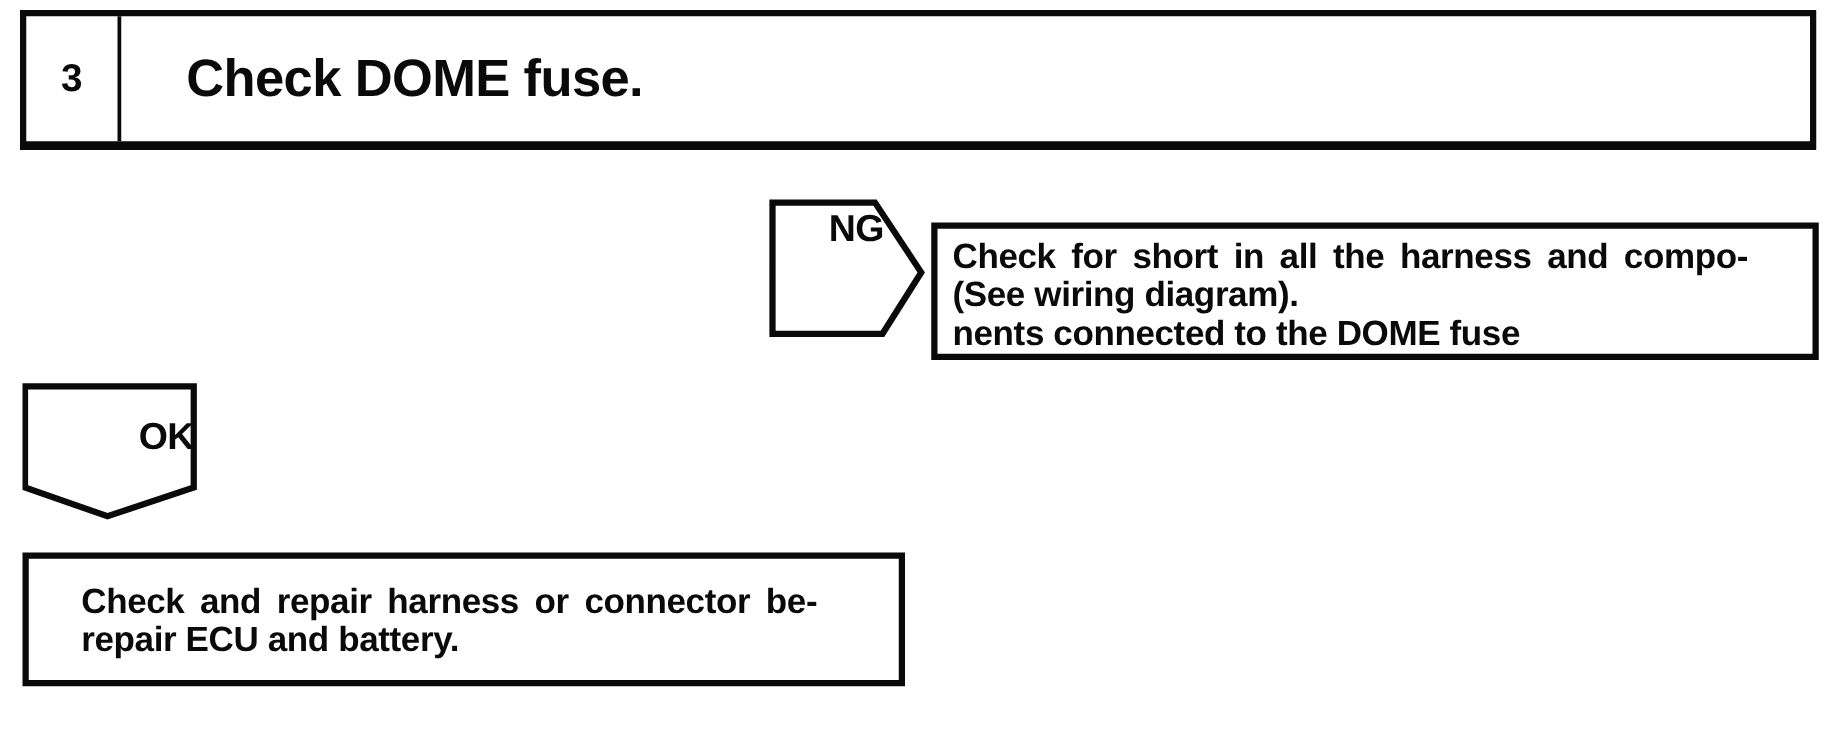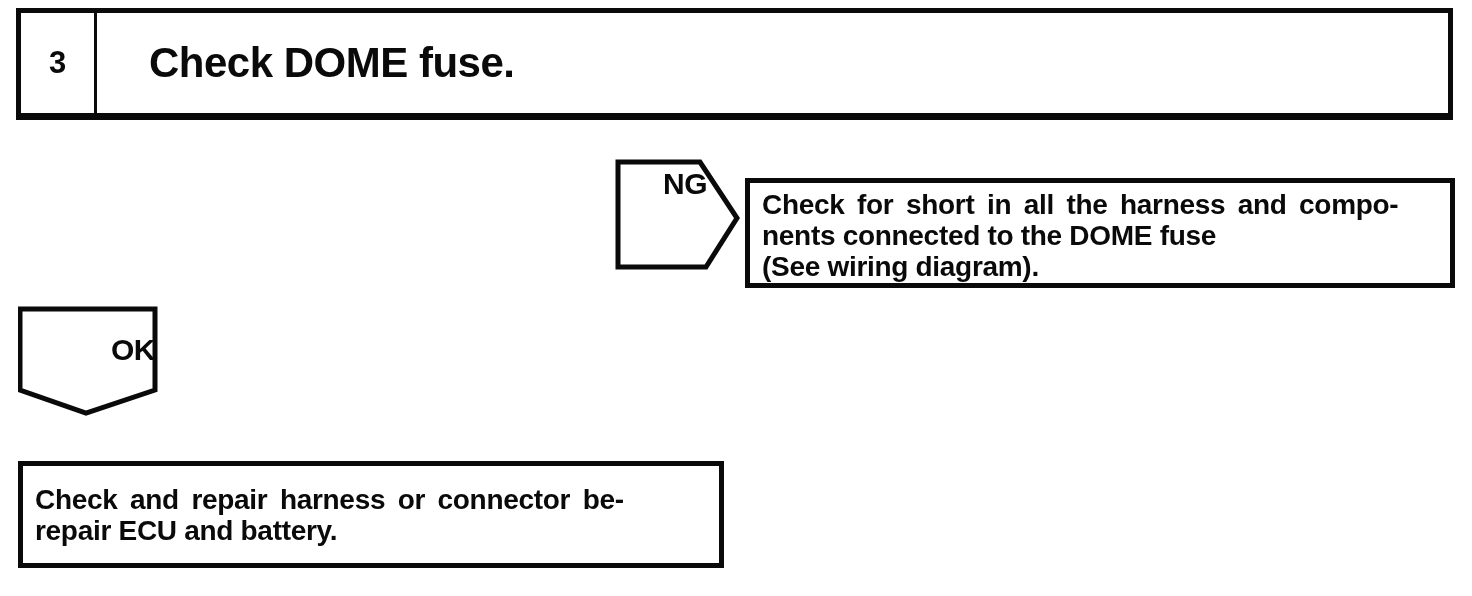--- a/index.html
+++ b/index.html
@@ -101,24 +101,24 @@
   .ng-result {
     left: 745px;
     top: 160px;
     width: 710px;
     height: 110px;
     padding: 6px 6px 0 12px;
     margin-top: 18px;
   }
   .ok-result {
     left: 18px;
-    top: 461px;
+    top: 442px;
     width: 706px;
     height: 107px;
-    padding-left: 12px;
+    padding-left: 42px;
     display: flex;
     flex-direction: column;
     justify-content: center;
   }
   .line { display: block; }
   .line.justified { word-spacing: 5px; }
 </style>
 </head>
 <body>
 
@@ -131,22 +131,22 @@
 
   <div class="connector ng-connector">
     <svg width="128" height="116" viewBox="0 0 128 116">
       <polygon points="3,5 85,5 122,61 91,110 3,110" fill="#ffffff" stroke="#0a0a0a" stroke-width="5" stroke-linejoin="miter"></polygon>
     </svg>
     <span class="conn-label">NG</span>
   </div>
 
   <div class="result-box ng-result">
     <span class="line justified">Check for short in all the harness and compo-</span>
+    <span class="line">(See wiring diagram).</span>
     <span class="line">nents connected to the DOME fuse</span>
-    <span class="line">(See wiring diagram).</span>
   </div>
 
   <div class="connector ok-connector">
     <svg width="142" height="110" viewBox="0 0 142 110">
       <polygon points="2,3 137,3 137,84 68,107 2,84" fill="#ffffff" stroke="#0a0a0a" stroke-width="5" stroke-linejoin="miter"></polygon>
     </svg>
     <span class="conn-label">OK</span>
   </div>
 
   <div class="result-box ok-result">

